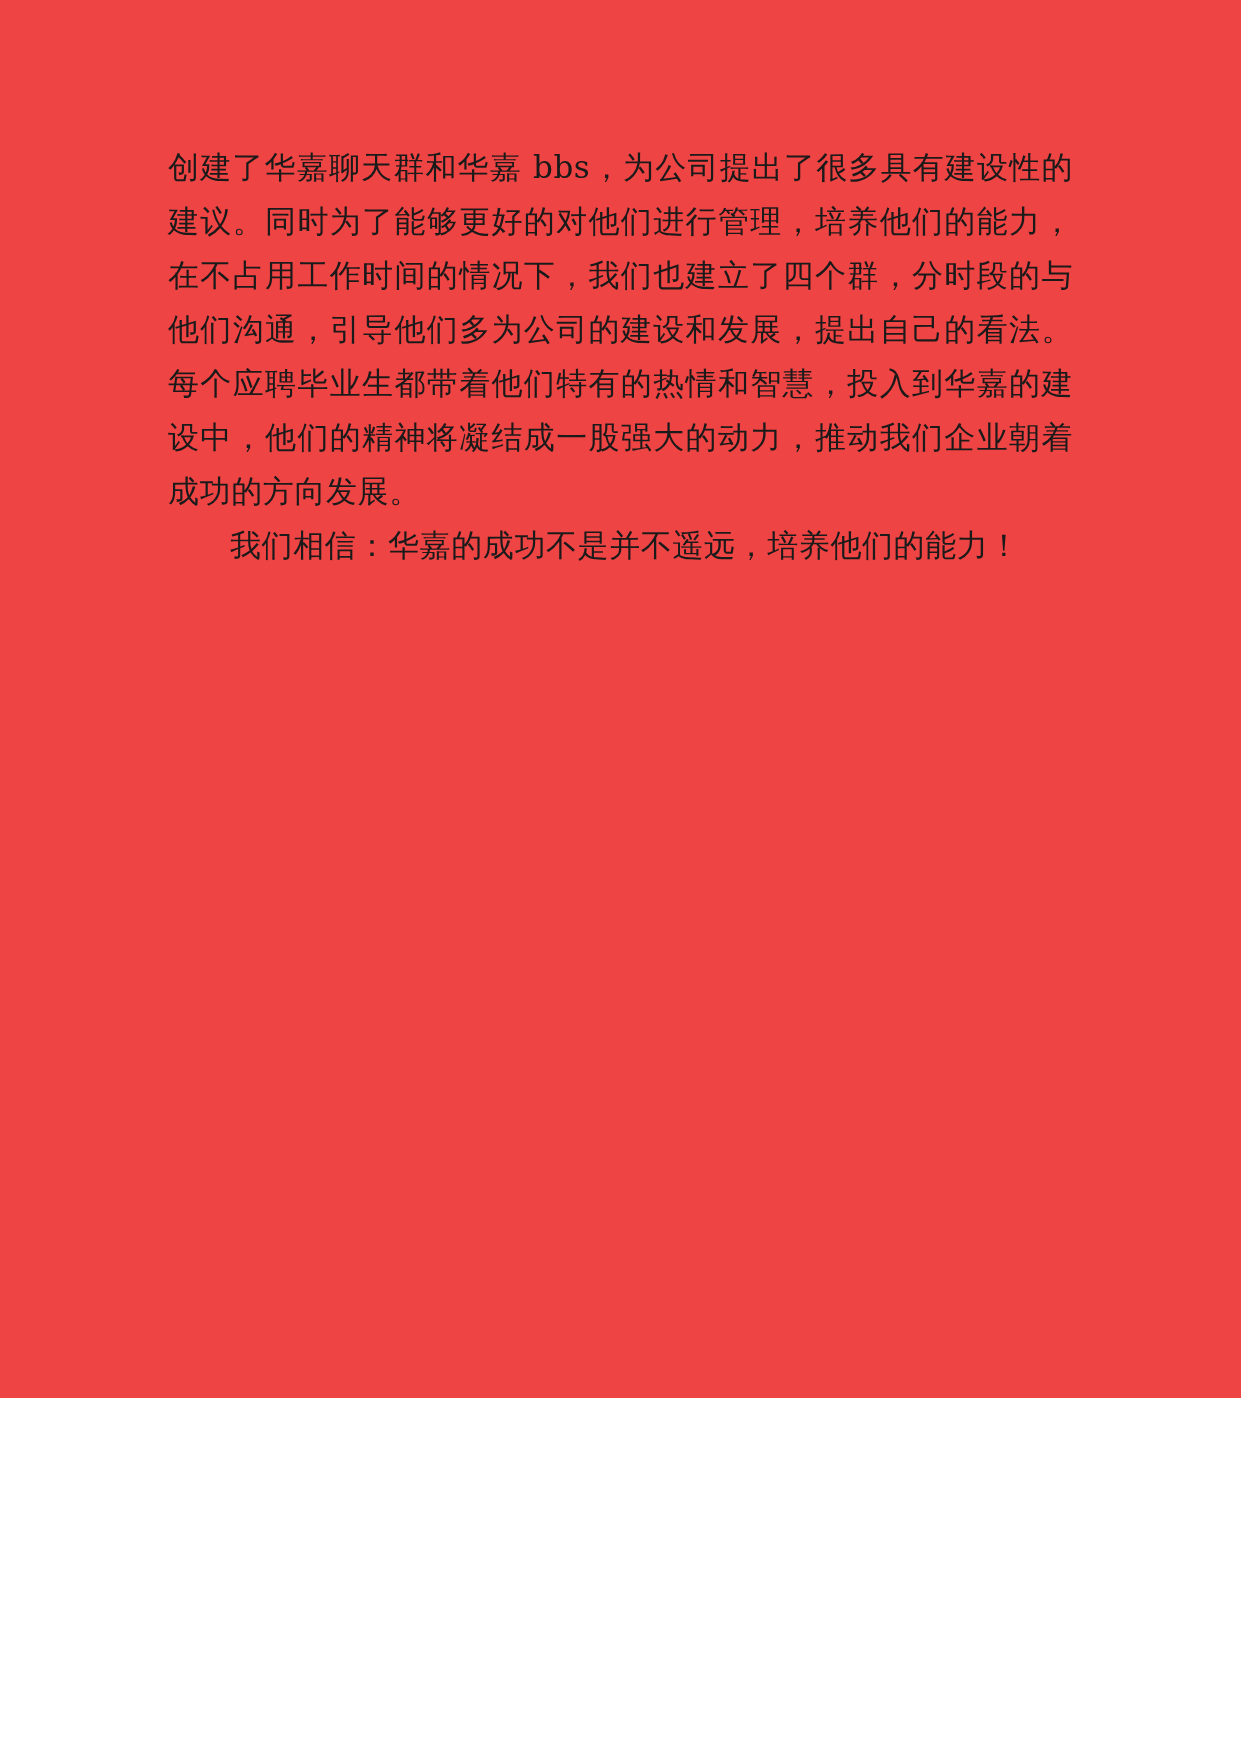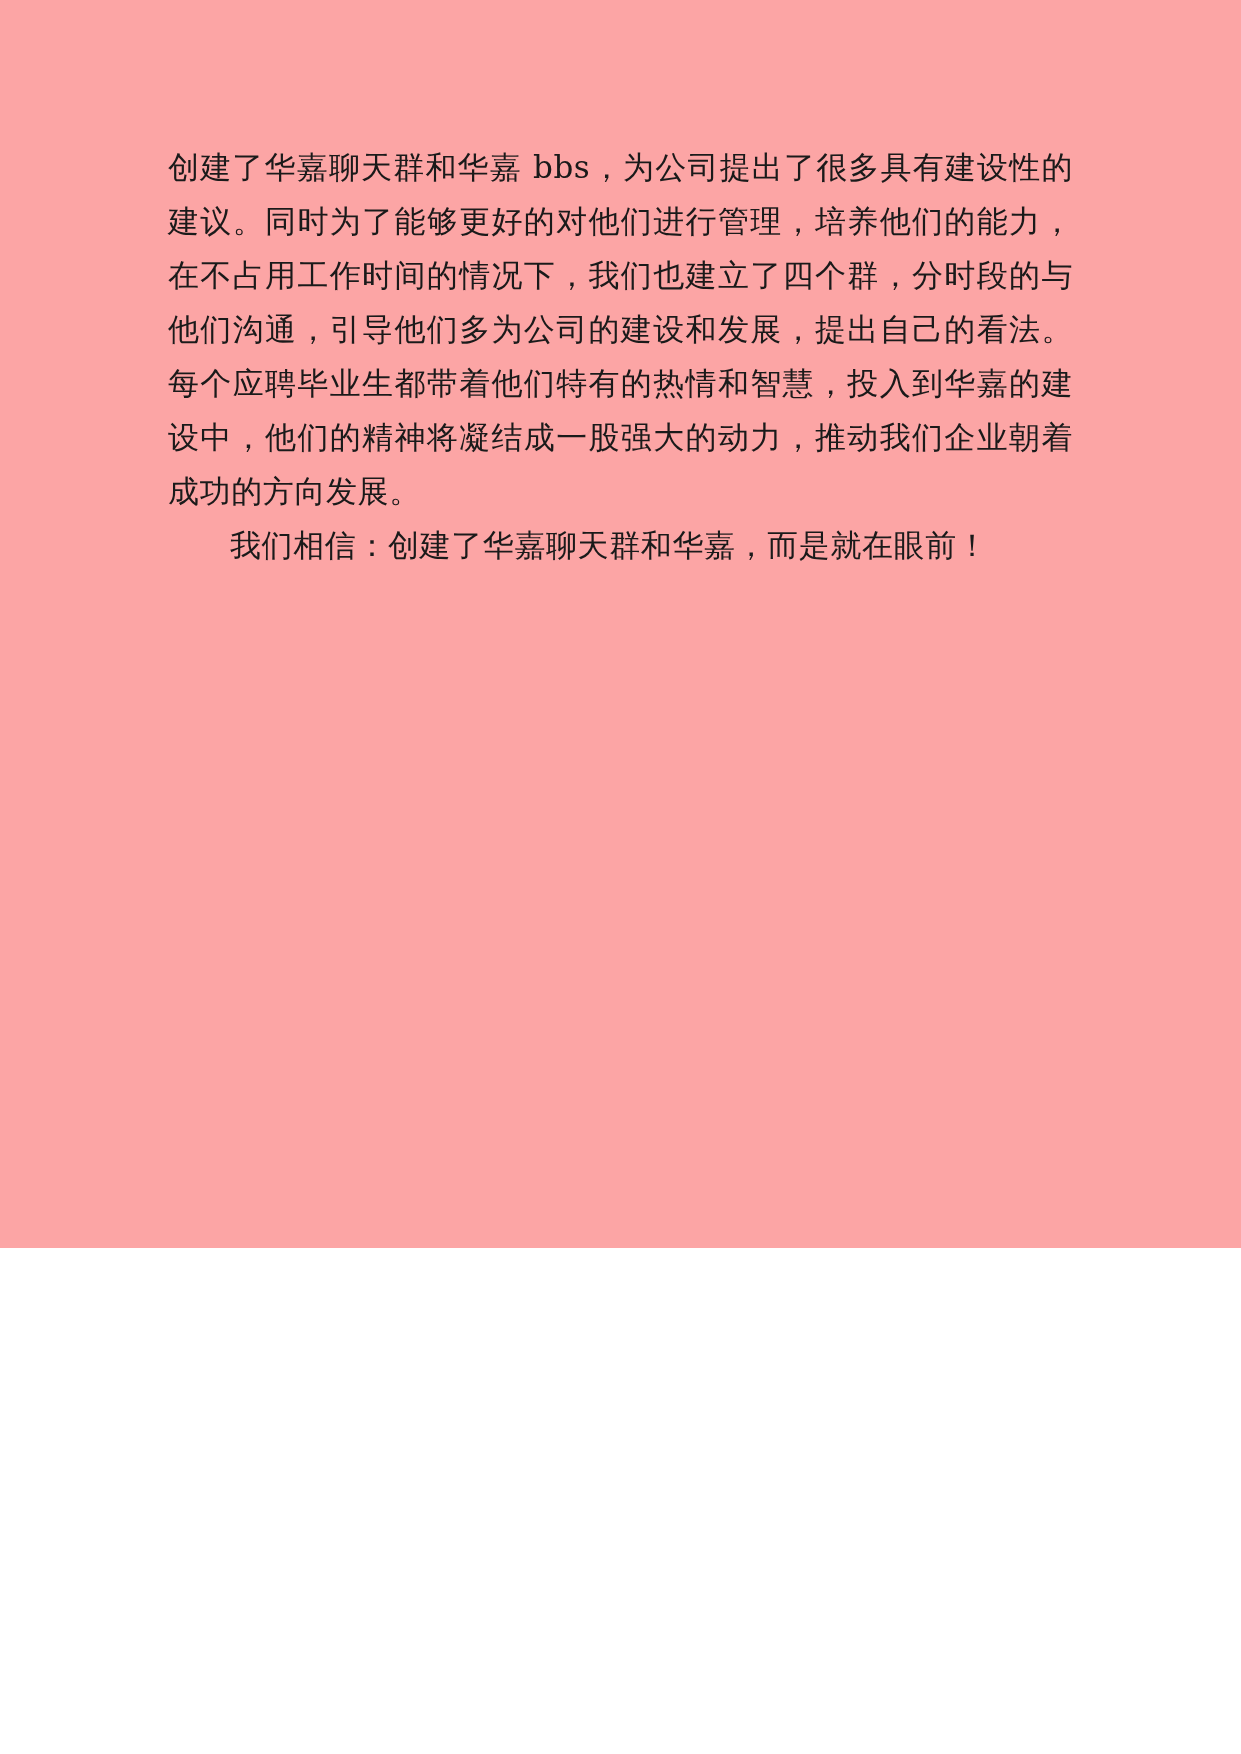--- a/index.html
+++ b/index.html
@@ -10,24 +10,24 @@
   body {
     width: 1241px;
     height: 1754px;
     font-family: "Liberation Serif", serif;
     color: #000000;
     -webkit-font-smoothing: antialiased;
   }
   .page {
     position: relative;
     width: 1241px;
-    height: 1248px;
+    height: 1398px;
     box-sizing: border-box;
     padding: 140px 168px 120px 168px;
-    background: #fca5a5;
+    background: #ef4444;
   }
   .doc-body {
     width: 905px;
   }
   .para {
     margin: 0;
     font-size: 31px;
     line-height: 54px;
     letter-spacing: 0.6px;
     text-align: justify;
@@ -41,15 +41,15 @@
   .indent {
     text-indent: 62px;
   }
 </style>
 </head>
 <body>
 
 <div class="page">
   <div class="doc-body">
     <p class="para">创建了华嘉聊天群和华嘉 bbs，为公司提出了很多具有建设性的建议。同时为了能够更好的对他们进行管理，培养他们的能力，在不占用工作时间的情况下，我们也建立了四个群，分时段的与他们沟通，引导他们多为公司的建设和发展，提出自己的看法。每个应聘毕业生都带着他们特有的热情和智慧，投入到华嘉的建设中，他们的精神将凝结成一股强大的动力，推动我们企业朝着成功的方向发展。</p>
-    <p class="para indent">我们相信：创建了华嘉聊天群和华嘉，而是就在眼前！</p>
+    <p class="para indent">我们相信：华嘉的成功不是并不遥远，培养他们的能力！</p>
   </div>
 </div>
 
 </body></html>

